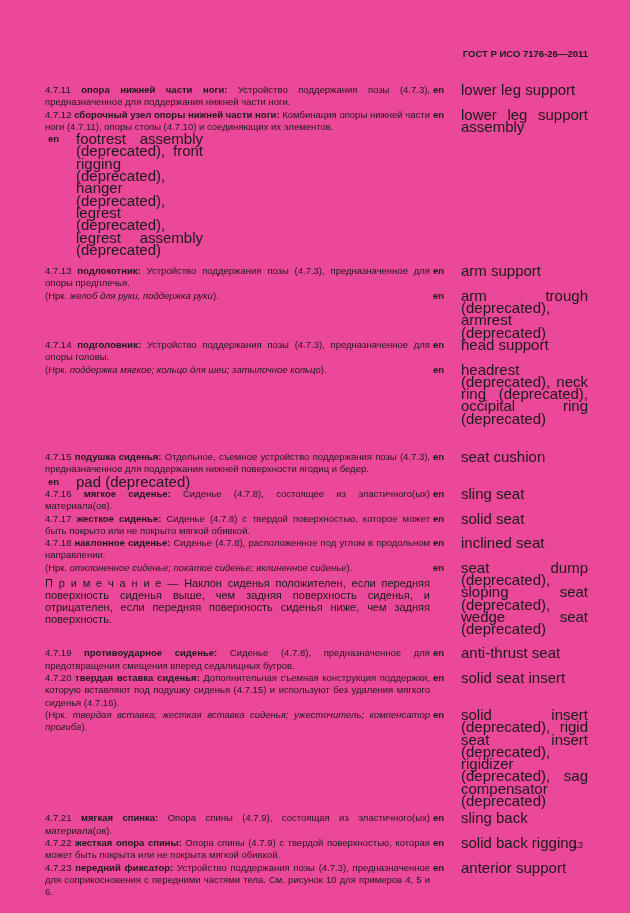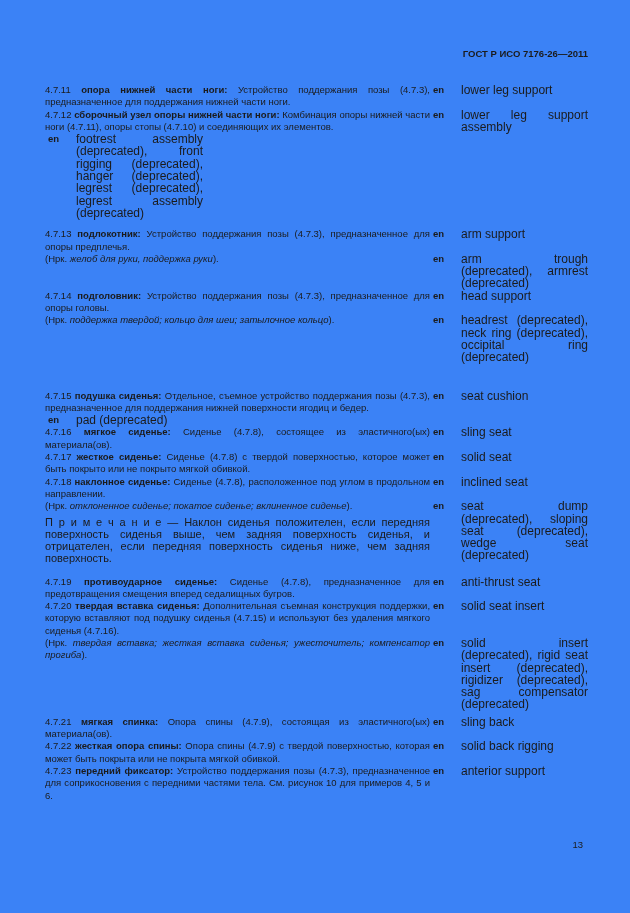--- a/index.html
+++ b/index.html
@@ -1,20 +1,20 @@
 <!DOCTYPE html>
 <html lang="ru"><head>
 <meta charset="utf-8">
 <style>
   html, body { margin: 0; padding: 0; background: #ffffff; }
   .page {
     position: relative;
     width: 630px;
     height: 913px;
-    background: #3b82f6;
+    background: #ec4899;
     font-family: "Liberation Sans", sans-serif;
     color: #1b1b1b;
     overflow: hidden;
   }
   .content {
     position: absolute;
     left: 45px;
     top: 48px;
     width: 543px;
   }
@@ -37,21 +37,21 @@
     width: 31px;
     box-sizing: border-box;
     padding-left: 3px;
     font-size: 9.5px;
     line-height: 12.3px;
     font-weight: bold;
   }
   .cr {
     width: 127px;
     box-sizing: border-box;
-    font-size: 12px;
+    font-size: 15px;
     line-height: 12.3px;
     text-align: justify;
   }
   .term { font-weight: bold; }
   .it { font-style: italic; }
   .note {
     font-size: 11px;
     line-height: 12px;
     margin-top: 3px;
     text-align: justify;
@@ -102,21 +102,21 @@
           <div class="ce"><span>en</span></div>
           <div class="cr"><span>arm trough (deprecated), armrest (deprecated)</span></div>
         </div>
         <div class="row">
           <div class="cl"><span>4.7.14</span> <span class="term">подголовник:</span><span> Устройство поддержания позы (4.7.3), предназначенное для опоры головы.</span></div>
           <div class="ce"><span>en</span></div>
           <div class="cr"><span>head support</span></div>
         </div>
         <div class="row">
           <div class="cl">
-            <div><span>(Нрк. </span><span class="it">поддержка твердой; кольцо для шеи; затылочное кольцо</span><span>).</span></div>
+            <div><span>(Нрк. </span><span class="it">поддержка мягкое; кольцо для шеи; затылочное кольцо</span><span>).</span></div>
           </div>
           <div class="ce"><span>en</span></div>
           <div class="cr"><span>headrest (deprecated), neck ring (deprecated), occipital ring (deprecated)</span></div>
         </div>
         <div class="row">
           <div class="cl"><span>4.7.15</span> <span class="term">подушка сиденья:</span><span> Отдельное, съемное устройство поддержания позы (4.7.3), предназначенное для поддержания нижней поверхности ягодиц и бедер.</span></div>
           <div class="ce"><span>en</span></div>
           <div class="cr"><span>seat cushion</span></div>
         </div>
         <div class="row">

